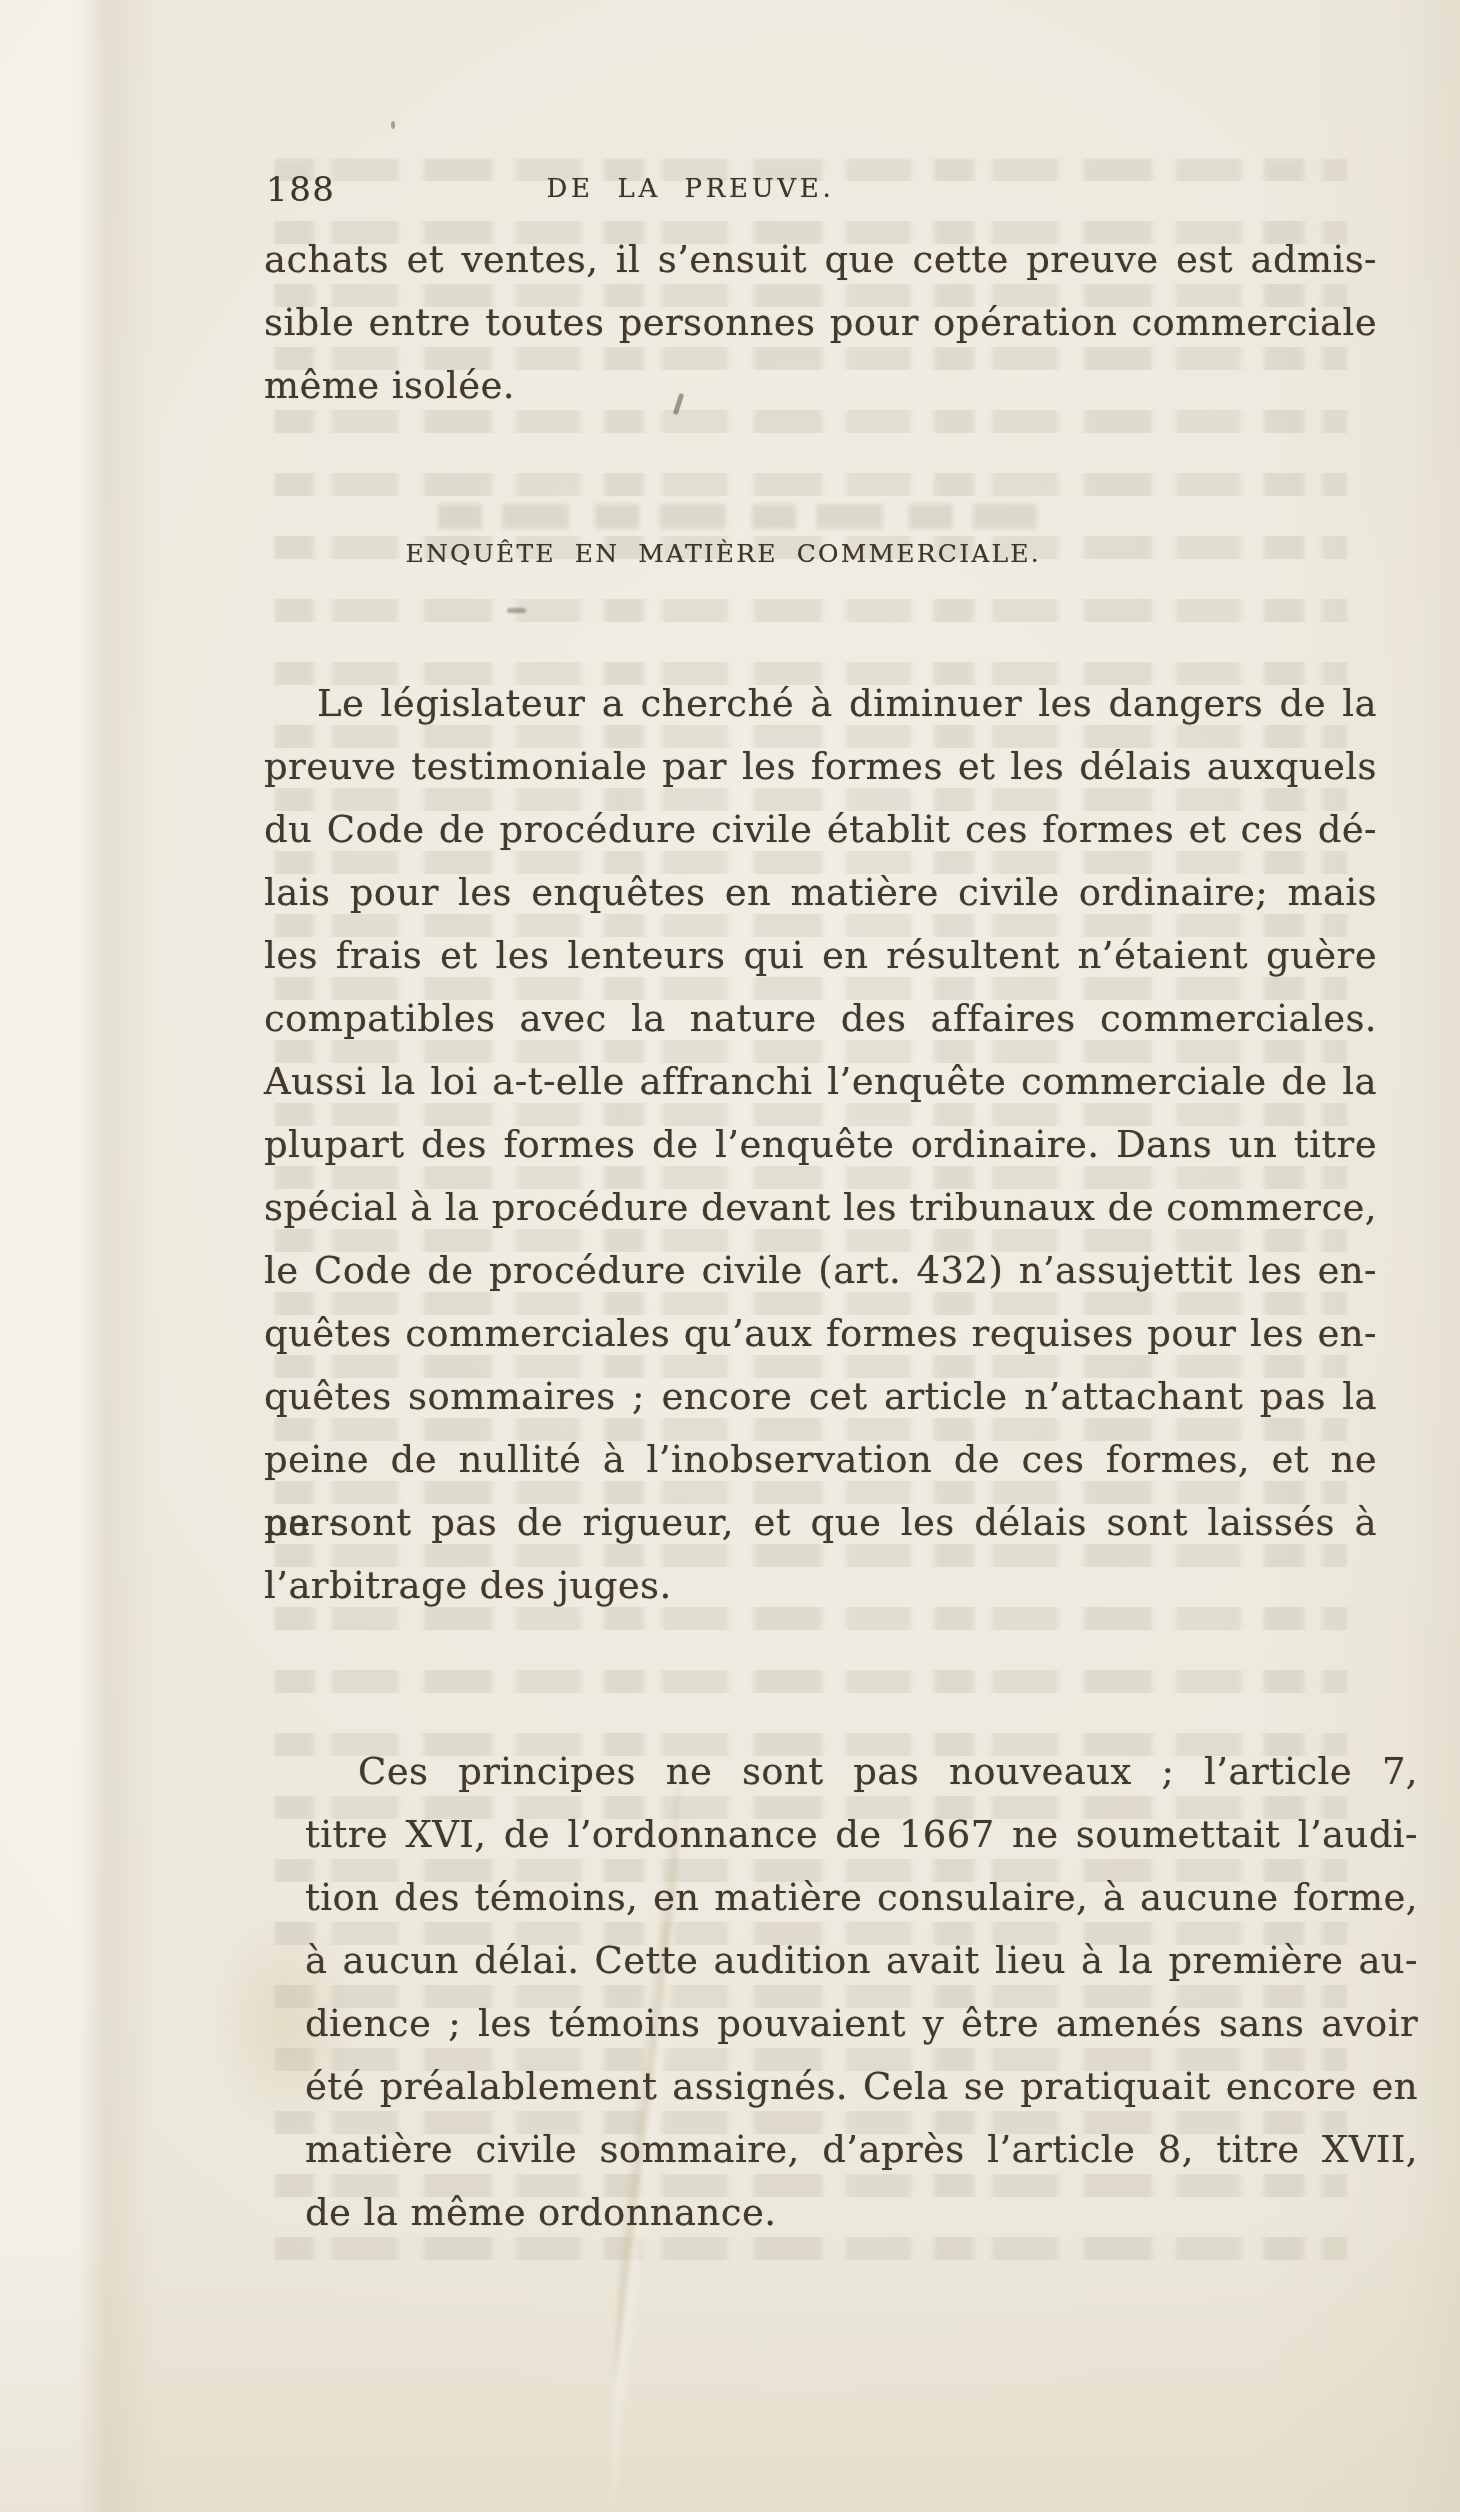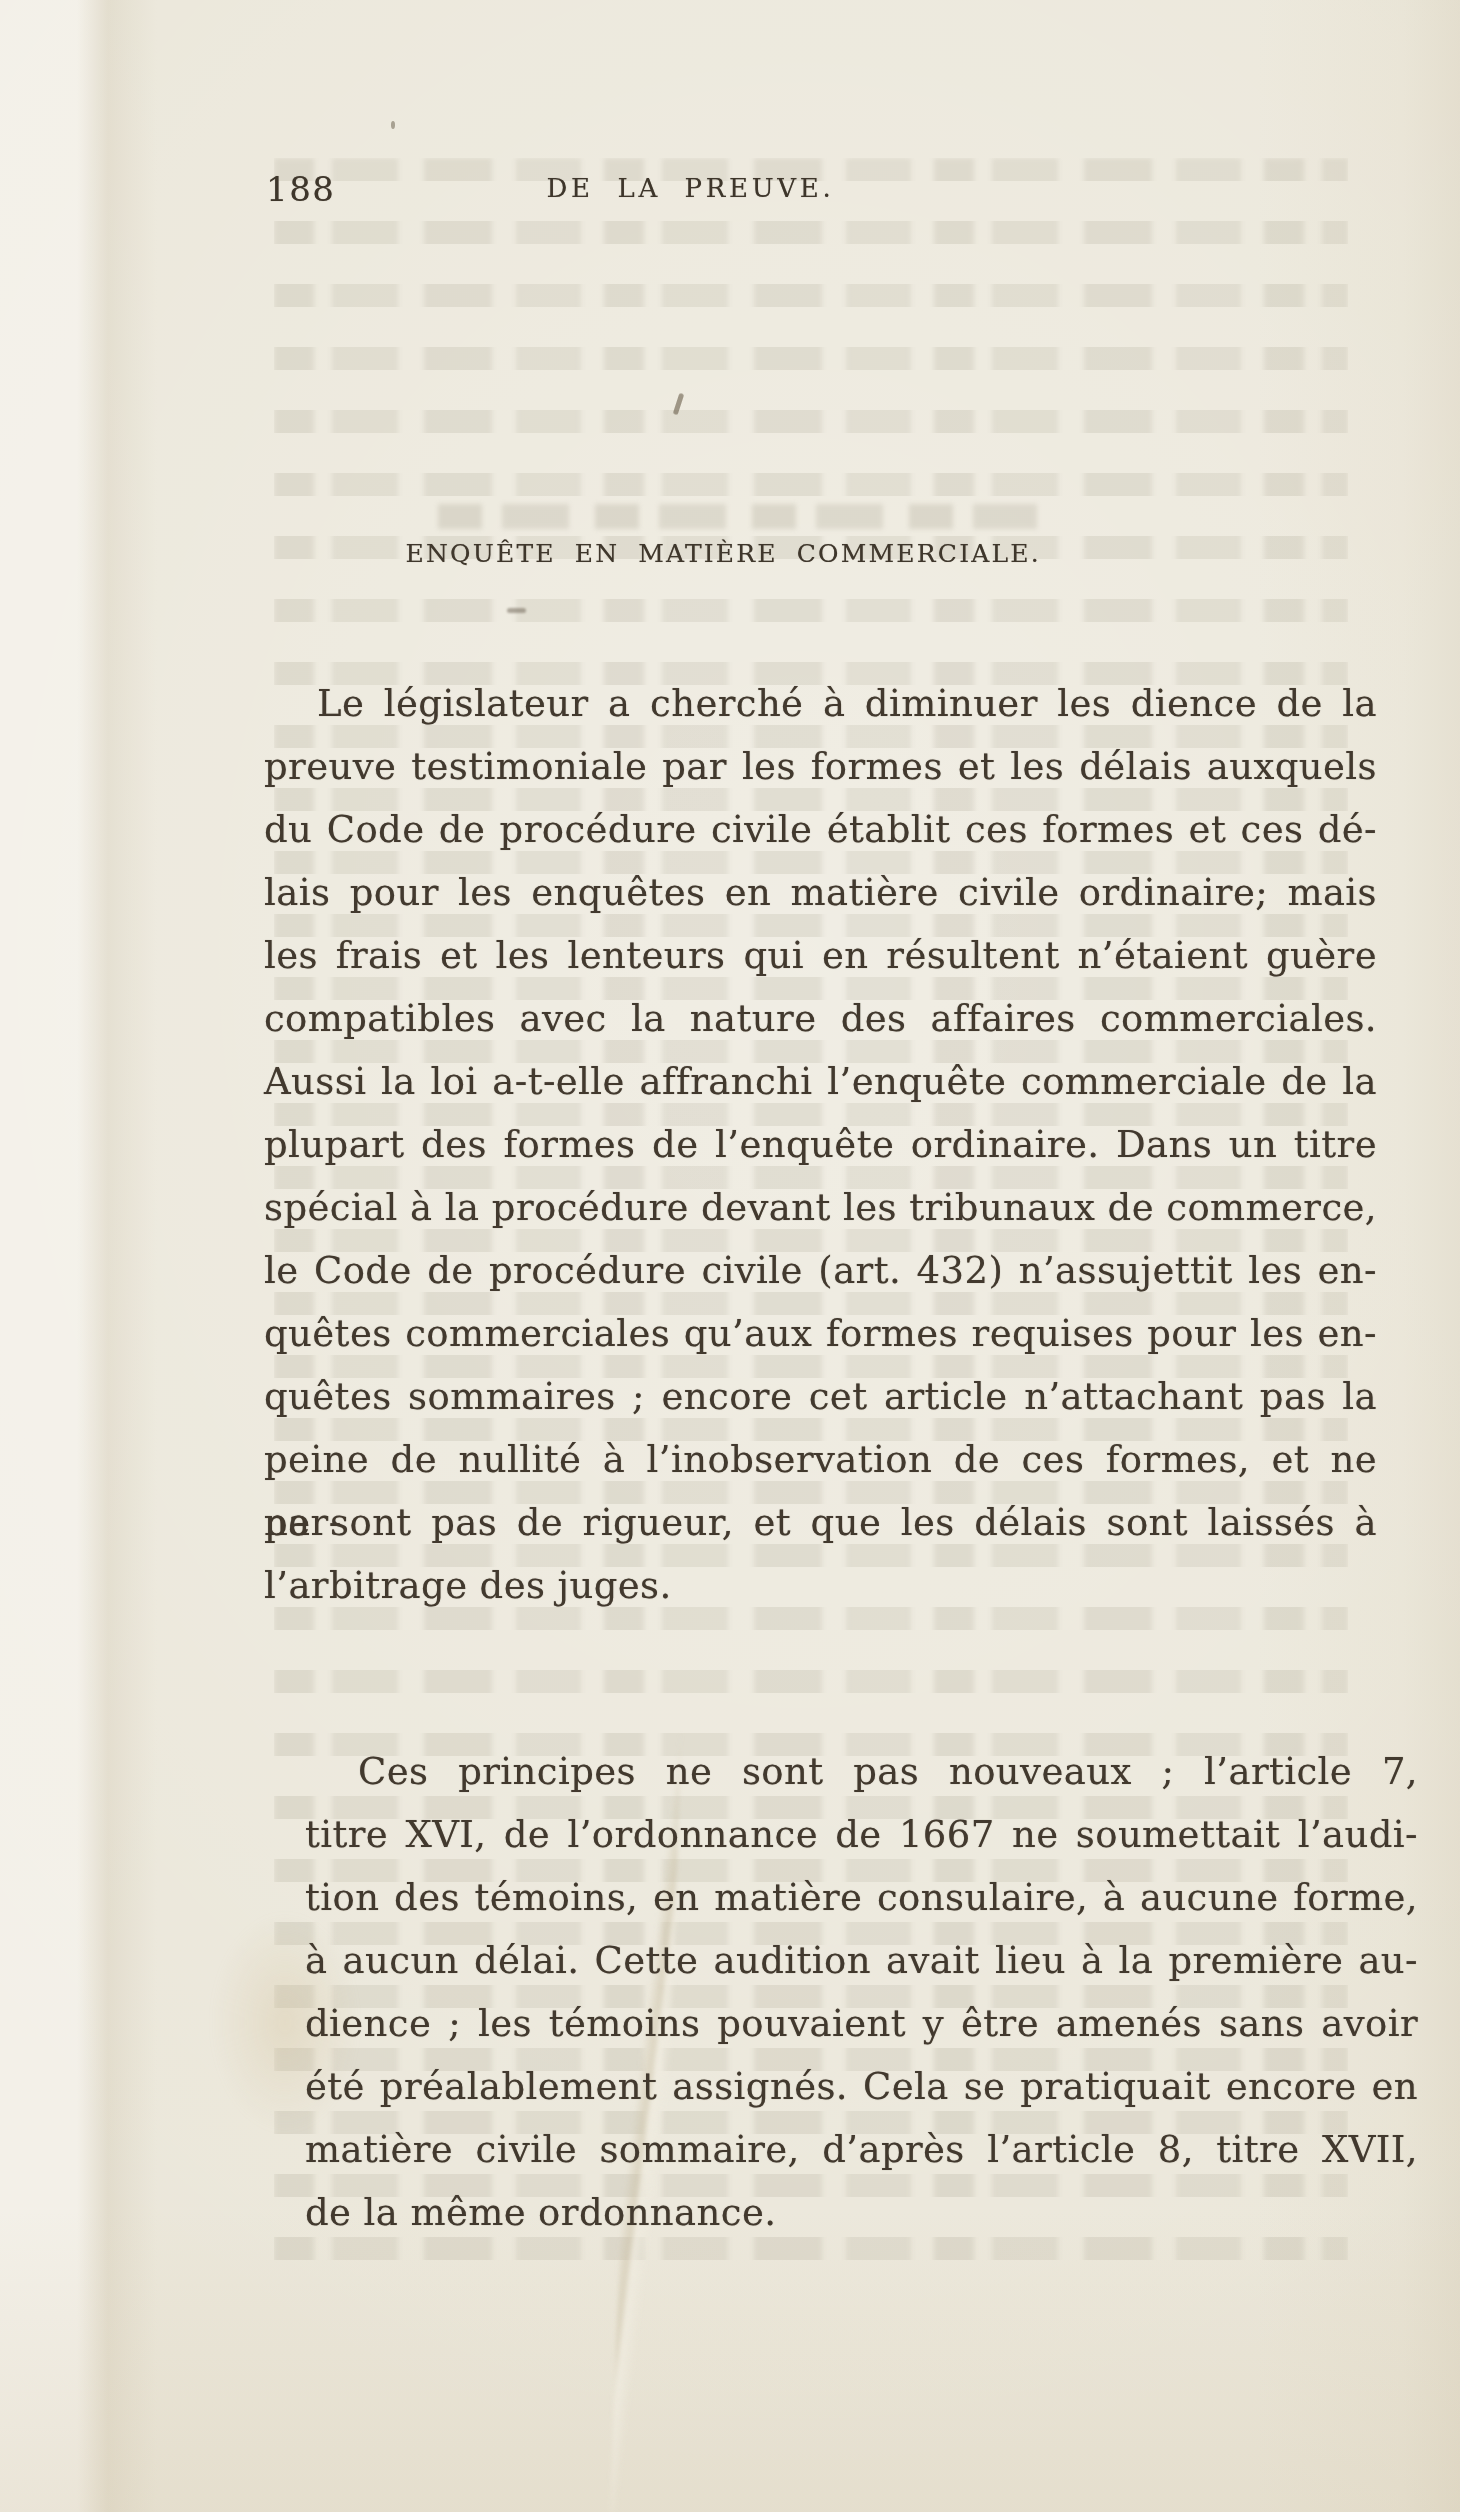--- a/index.html
+++ b/index.html
@@ -103,25 +103,30 @@
   <div class="crease"></div>
   <div class="ink-slash"></div>
   <div class="ink-dash"></div>
   <div class="ink-speck"></div>
 
   <div class="header">
     <div class="pagenum">188</div>
     <div class="running-title">DE LA PREUVE.</div>
   </div>
 
+  <div class="textblock p1">
+    <div class="line">achats et ventes, il s’ensuit que cette preuve est admis-</div>
+    <div class="line">sible entre toutes personnes pour opération commerciale</div>
+    <div class="line para-end">même isolée.</div>
+  </div>
 
   <div class="section-heading">ENQUÊTE EN MATIÈRE COMMERCIALE.</div>
 
   <div class="textblock p2">
-    <div class="line indent">Le législateur a cherché à diminuer les dience de la</div>
+    <div class="line indent">Le législateur a cherché à diminuer les dangers de la</div>
     <div class="line">preuve testimoniale par les formes et les délais auxquels</div>
     <div class="line">du Code de procédure civile établit ces formes et ces dé-</div>
     <div class="line">lais pour les enquêtes en matière civile ordinaire; mais</div>
     <div class="line">les frais et les lenteurs qui en résultent n’étaient guère</div>
     <div class="line">compatibles avec la nature des affaires commerciales.</div>
     <div class="line">Aussi la loi a-t-elle affranchi l’enquête commerciale de la</div>
     <div class="line">plupart des formes de l’enquête ordinaire. Dans un titre</div>
     <div class="line">spécial à la procédure devant les tribunaux de commerce,</div>
     <div class="line">le Code de procédure civile (art. 432) n’assujettit les en-</div>
     <div class="line">quêtes commerciales qu’aux formes requises pour les en-</div>

